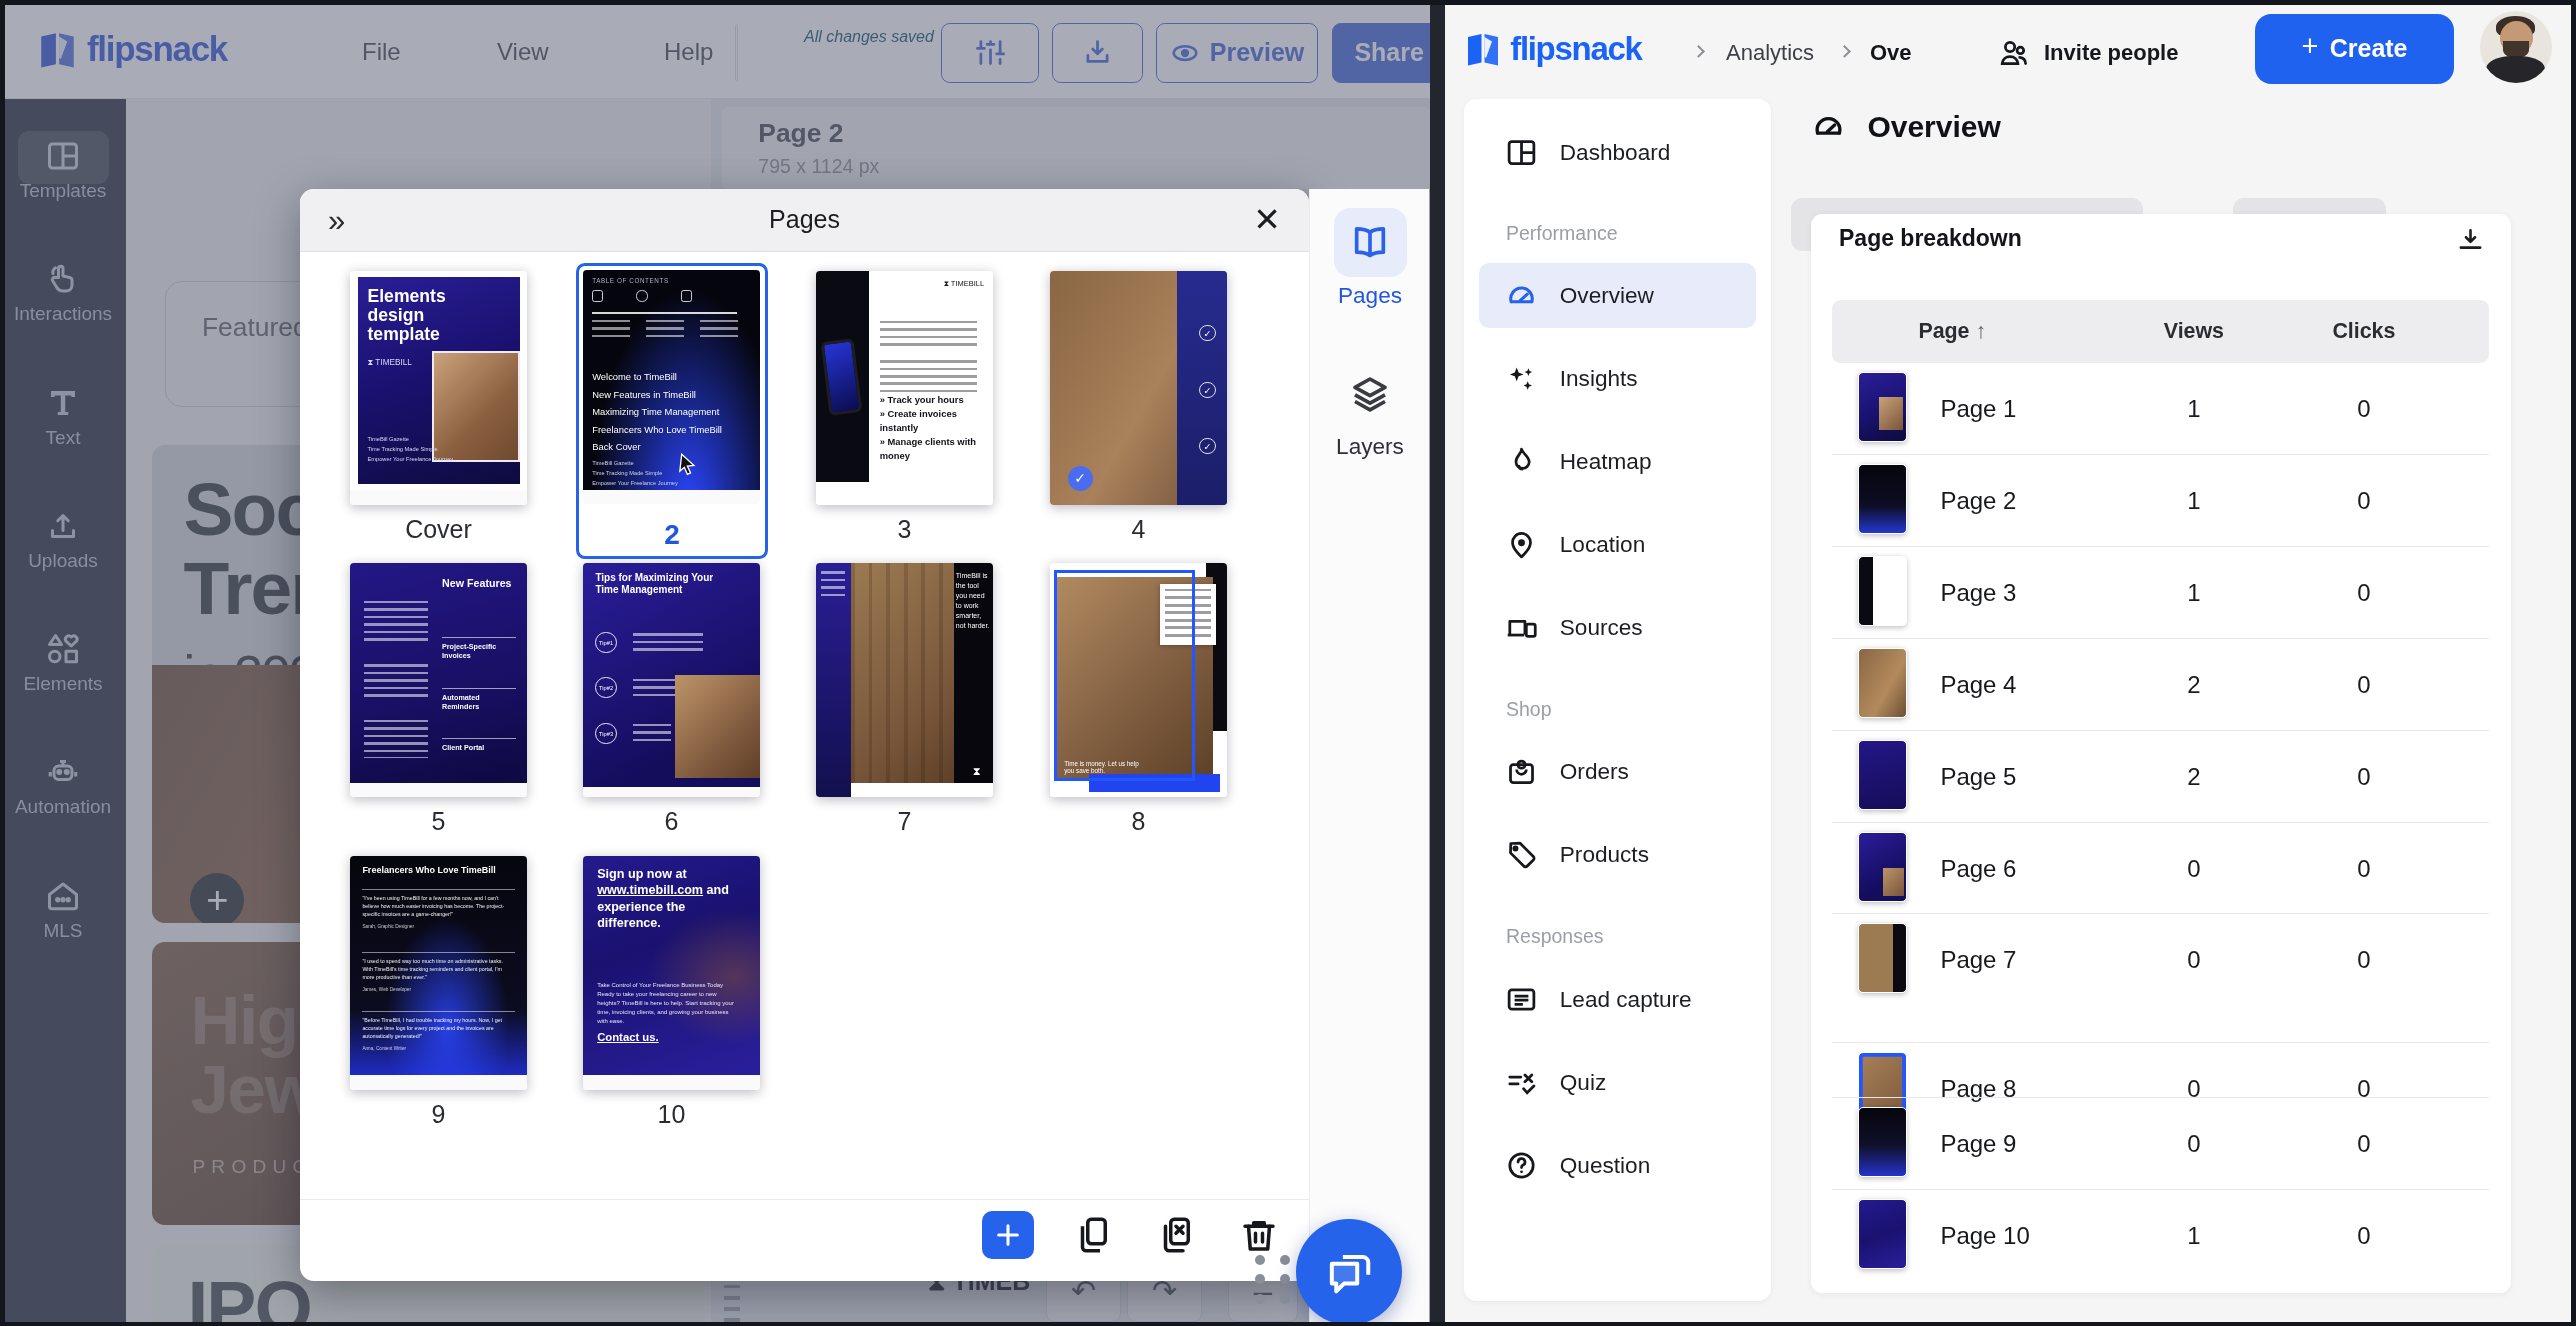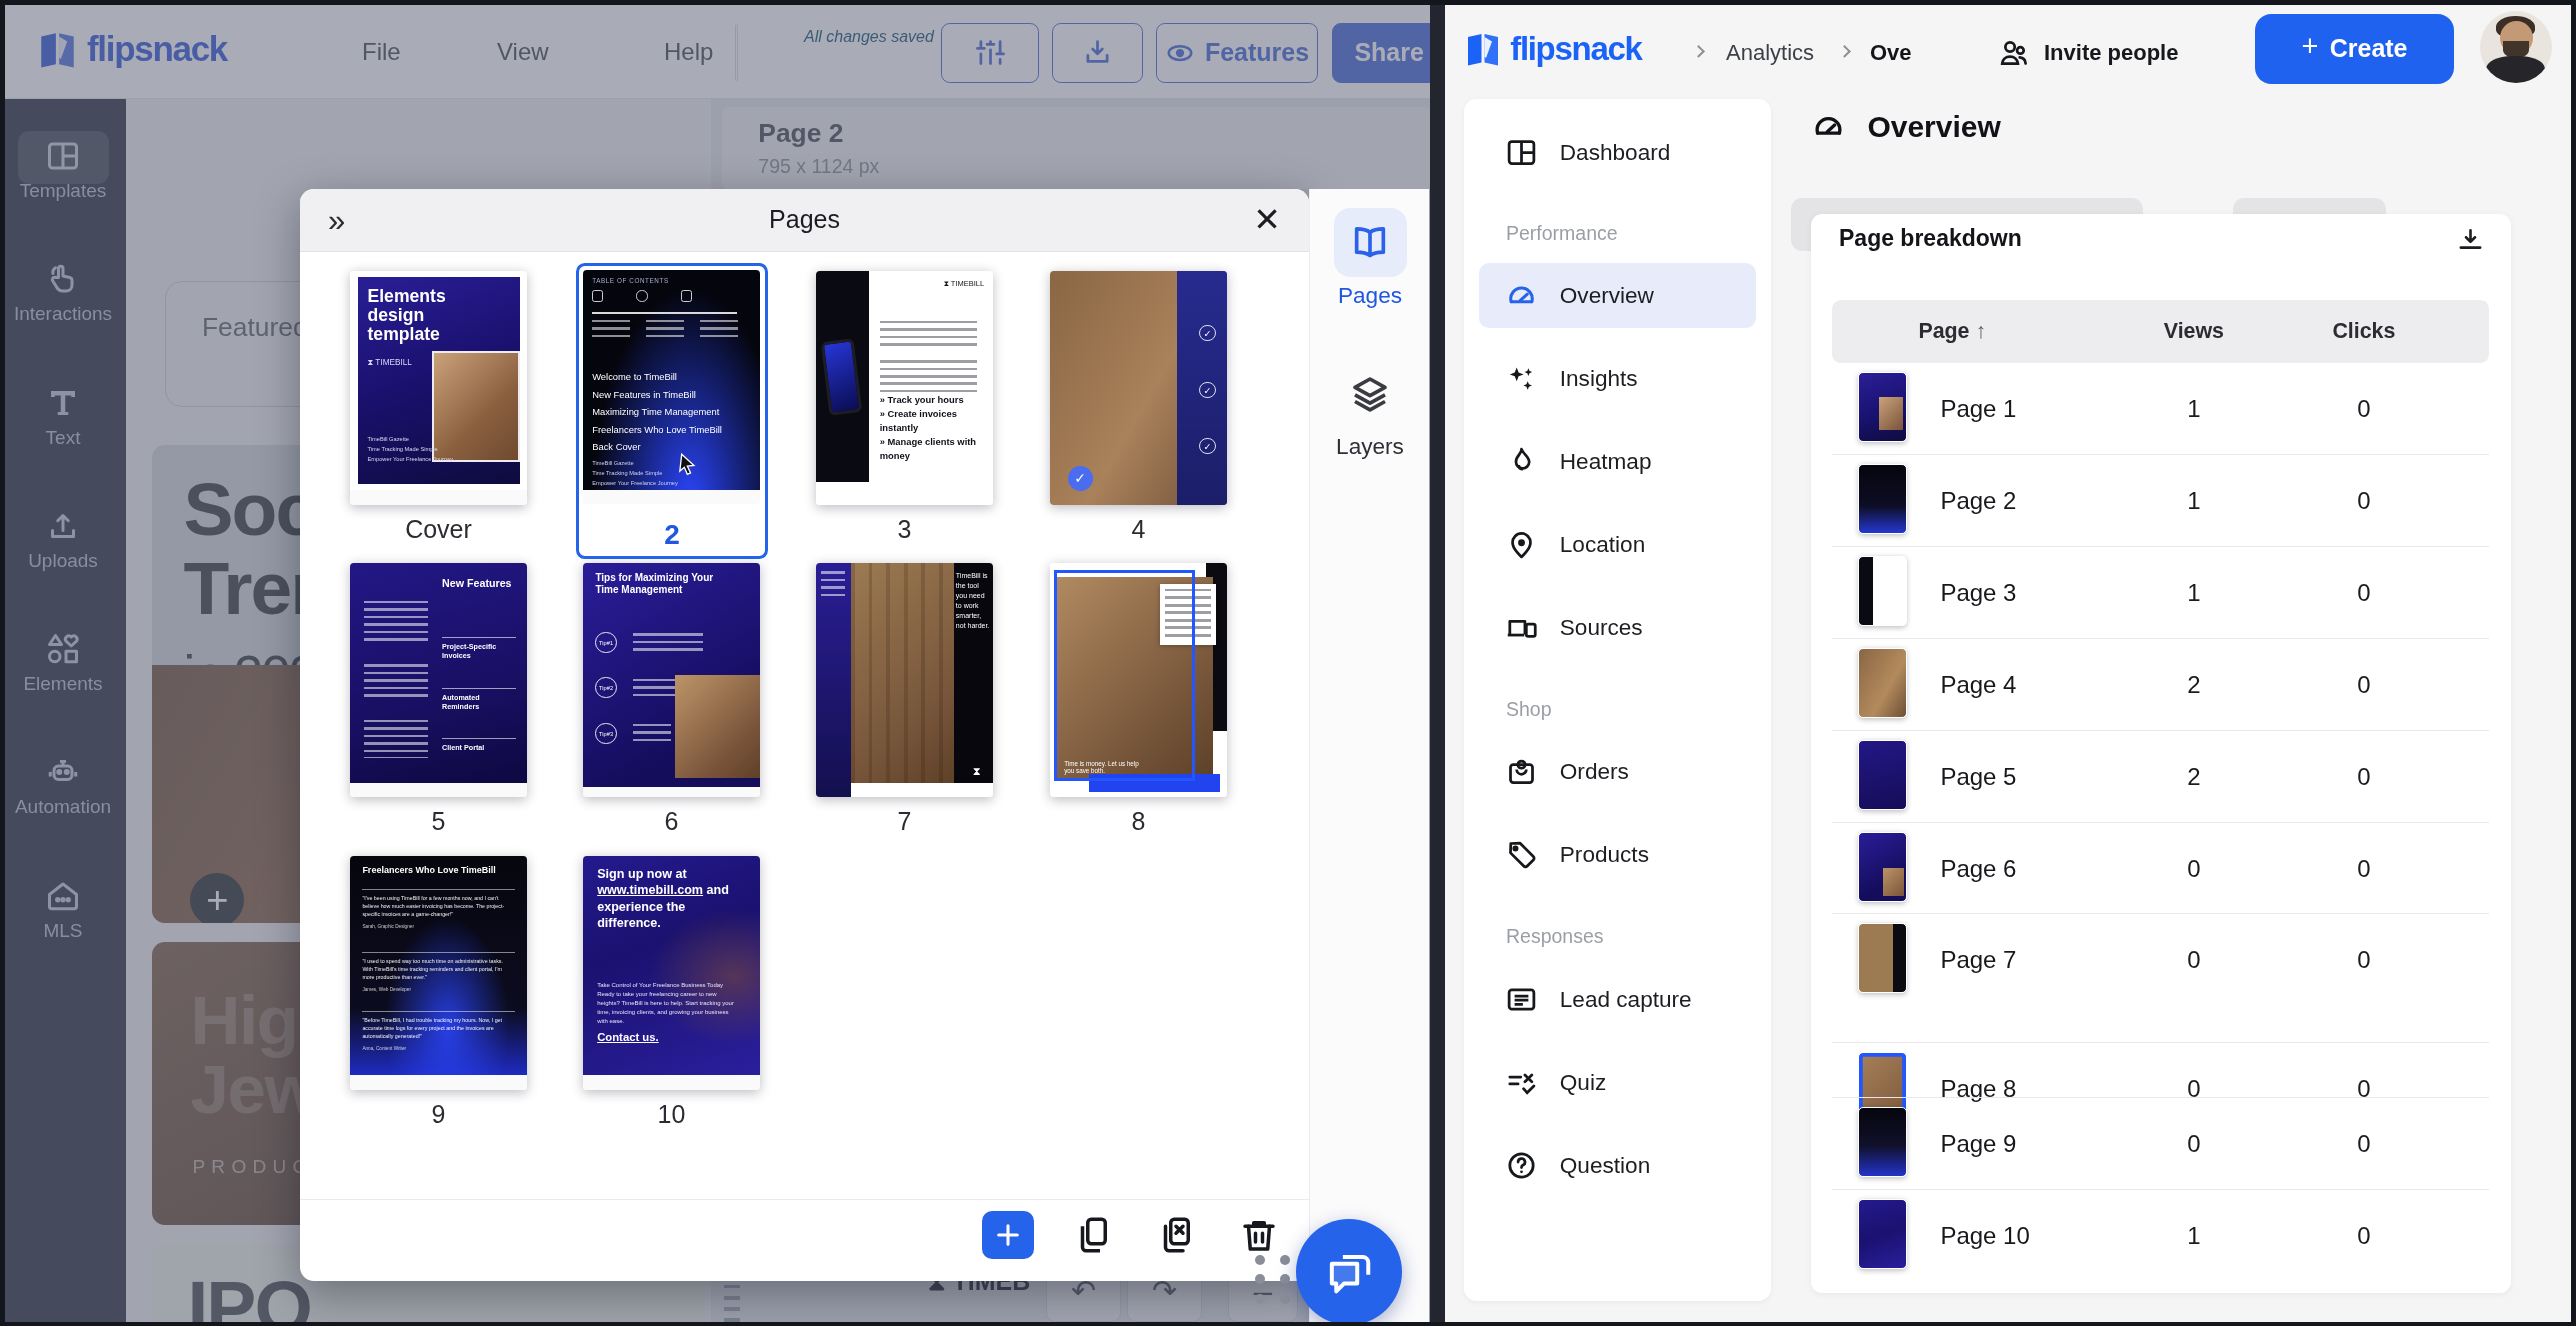--- a/index.html
+++ b/index.html
@@ -205,21 +205,21 @@
       <div class="abs tbtn" style="left:1052px;top:17.6px;width:91px;height:60px;">
         <svg class="ico" width="33" height="33" viewBox="0 0 24 24" fill="none" stroke="currentColor" stroke-width="2" stroke-linecap="round" stroke-linejoin="round">
             <path d="M12 4v9M8.5 9.5L12 13l3.5-3.5M5 14v4.5h14V14"></path>
           </svg>
       </div>
       <div class="abs tbtn" style="left:1156px;top:17.6px;width:162px;height:60px;">
         <svg class="ico" width="30" height="30" viewBox="0 0 24 24" fill="none" stroke="currentColor" stroke-width="2">
             <ellipse cx="12" cy="12" rx="9" ry="5.5"></ellipse>
             <circle cx="12" cy="12" r="2.3" fill="currentColor"></circle>
           </svg>
-        <span>Features</span>
+        <span>Preview</span>
       </div>
       <div class="abs tbtn fill" style="left:1332px;top:17.6px;width:151px;height:60px;justify-content:flex-start;padding-left:21.4px;">
         <span>Share now</span>
       </div>
     </div>
 
     <div id="rail" class="abs">
       <div class="railitem abs" style="top:39px;">
         <div class="railactive"></div>
         <svg class="ric" viewBox="0 0 24 24" fill="none" stroke="currentColor" stroke-width="2">

